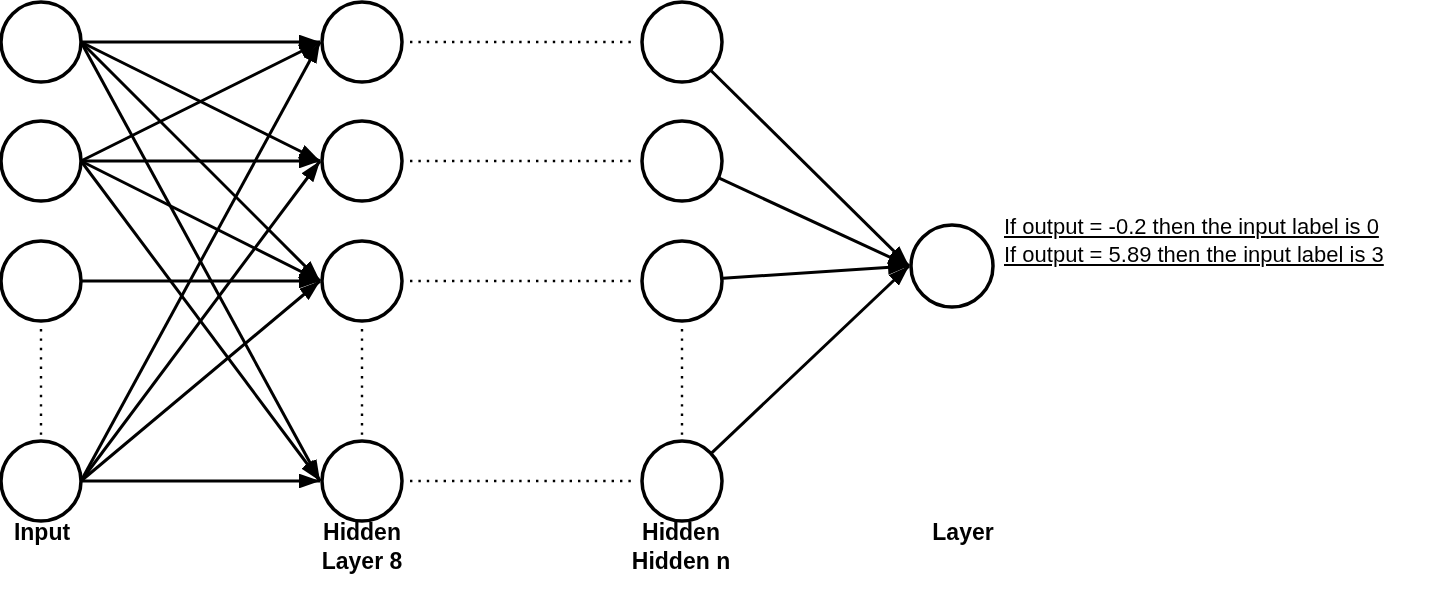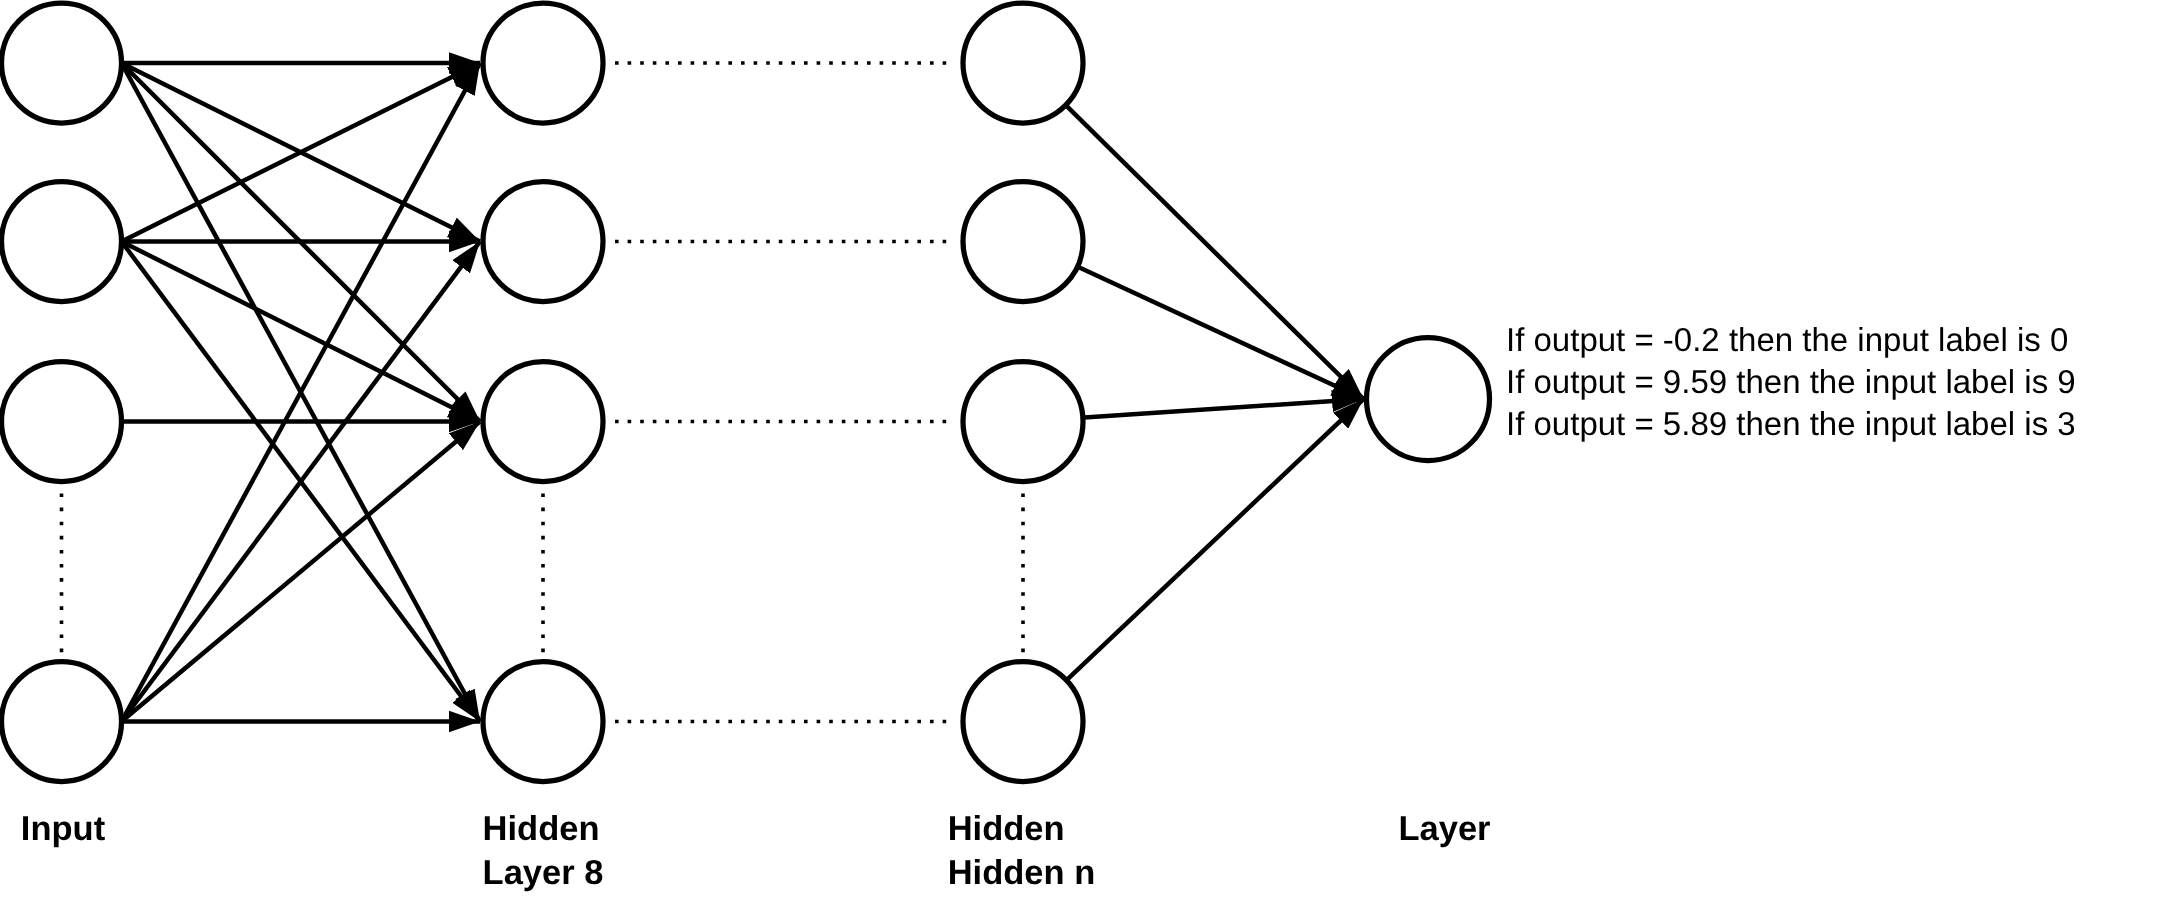--- a/index.html
+++ b/index.html
@@ -8,34 +8,36 @@
     width: 1442px;
     height: 602px;
     background: #ffffff;
     font-family: "Liberation Sans", sans-serif;
     color: #000000;
     overflow: hidden;
   }
   #net-svg { position: absolute; left: 0; top: 0; }
   .layer-label {
     position: absolute;
-    top: 538px;
+    top: 518px;
     transform: translateX(-50%);
+    text-align: center;
     font-weight: bold;
     font-size: 23px;
     line-height: 29px;
     white-space: nowrap;
   }
   .annotation {
     position: absolute;
     left: 1004px;
     top: 213px;
     font-size: 22px;
     line-height: 28px;
     white-space: nowrap;
+    text-decoration: underline;
   }
 </style>
 </head>
 <body>
 
 <div id="stage">
 
   <svg id="net-svg" width="1442" height="602" viewBox="0 0 1442 602">
       <defs>
         <marker id="arr" viewBox="0 0 10 7" refX="10" refY="3.5" markerWidth="7" markerHeight="4.9" orient="auto">
@@ -94,17 +96,16 @@
     <div>Hidden</div>
     <div>Hidden n</div>
   </div>
 
   <div class="layer-label" style="left:963px">
     <div>Layer</div>
   </div>
 
   <div class="annotation">
     <div>If output = -0.2 then the input label is 0</div>
-    <div>If output = 9.59 then the input label is 9</div>
     <div>If output = 5.89 then the input label is 3</div>
   </div>
 
 </div>
 
 </body></html>

